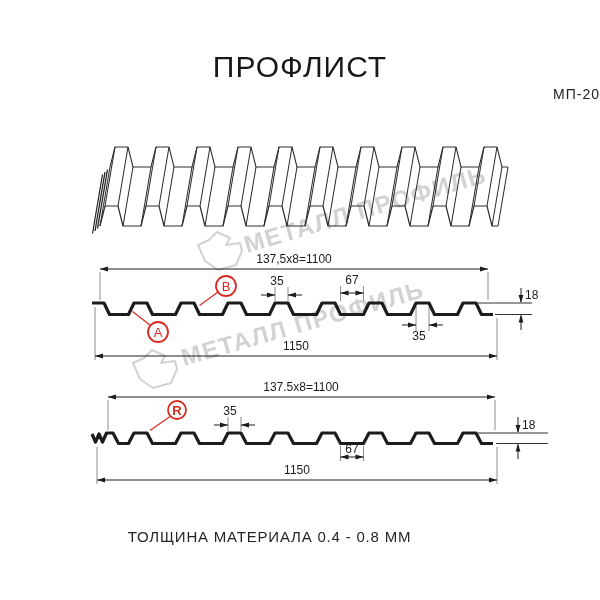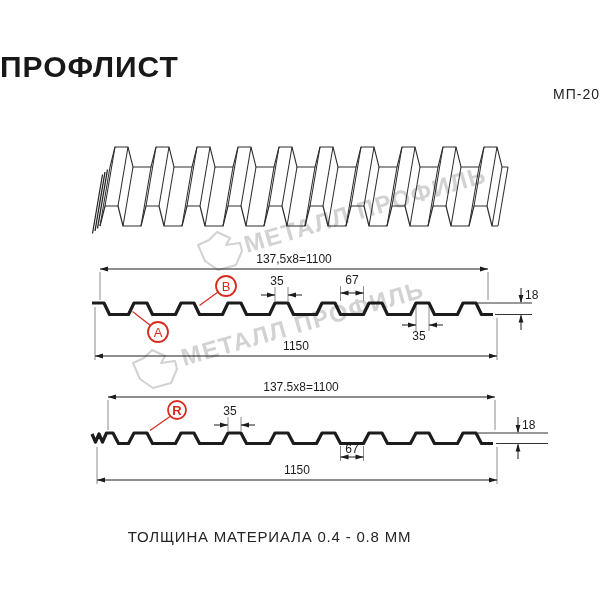--- a/index.html
+++ b/index.html
@@ -1,19 +1,19 @@
 <!DOCTYPE html>
 <html><head>
 <meta charset="utf-8">
 <style>
   html,body{margin:0;padding:0}
   body{width:600px;height:600px;background:#ffffff;position:relative;overflow:hidden;
        font-family:"Liberation Sans",sans-serif}
-  .title{position:absolute;top:50px;left:0;width:600px;text-align:left;
-         font-size:30px;font-weight:700;letter-spacing:1px;color:#181818}
+  .title{position:absolute;top:50px;left:0;width:600px;text-align:center;
+         font-size:30px;font-weight:400;letter-spacing:1px;color:#181818}
   .subtitle{position:absolute;top:86px;left:0;width:600px;text-align:right;
          font-size:14px;letter-spacing:1px;color:#222}
   .footer{position:absolute;top:528px;left:0;width:539px;text-align:center;
          font-size:15px;letter-spacing:.8px;color:#262626}
   #drawing{position:absolute;top:0;left:0}
   #drawing text{font-family:"Liberation Sans",sans-serif}
 </style>
 </head>
 <body>
 

